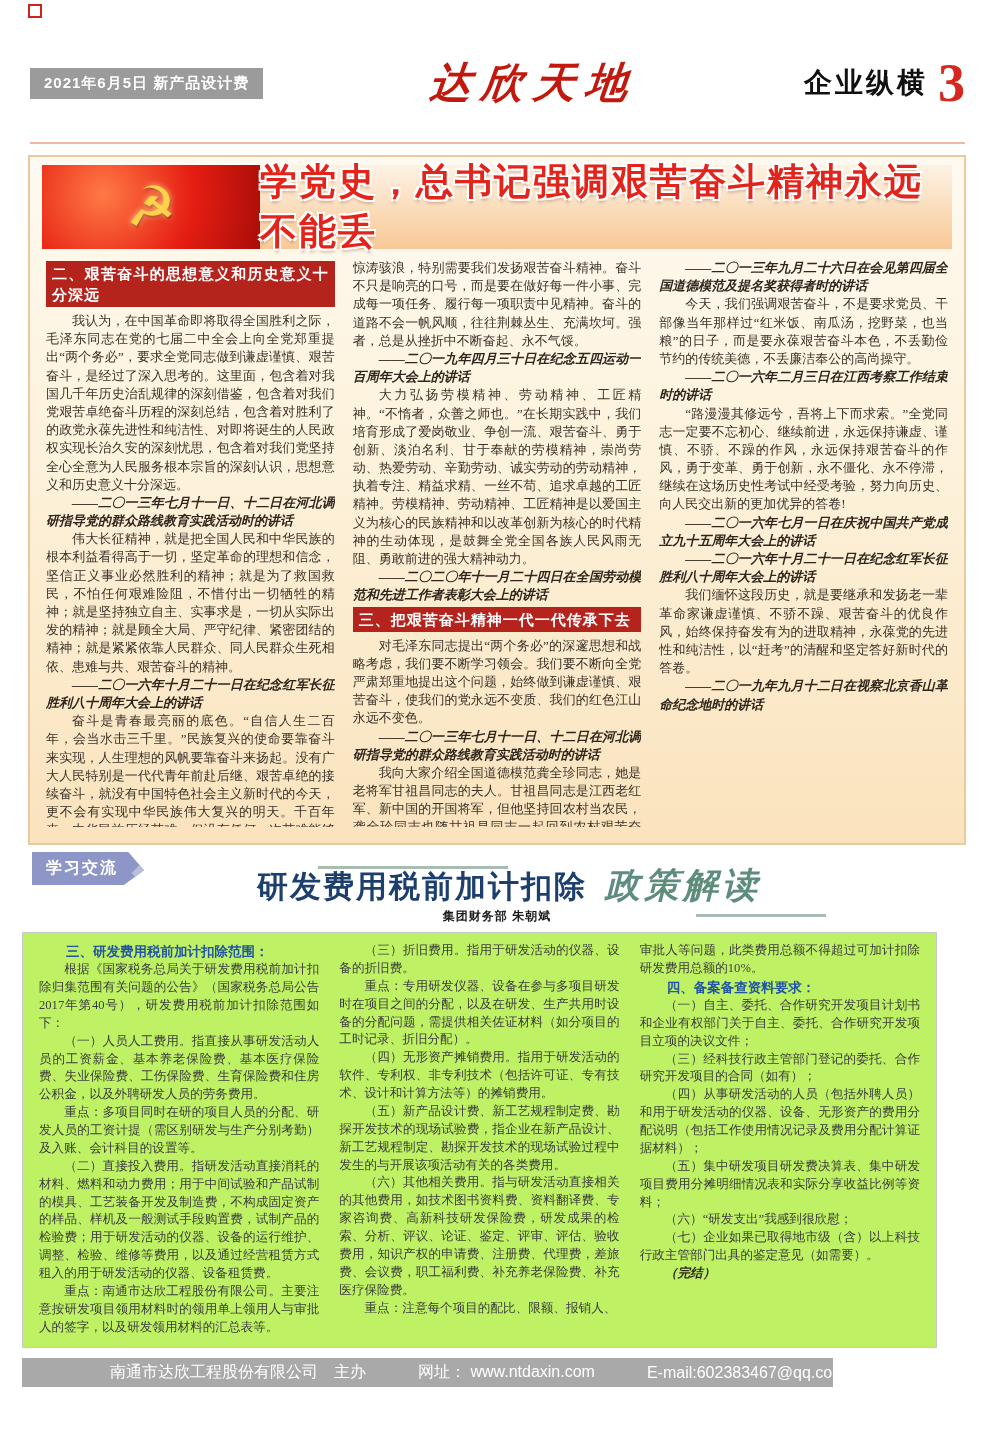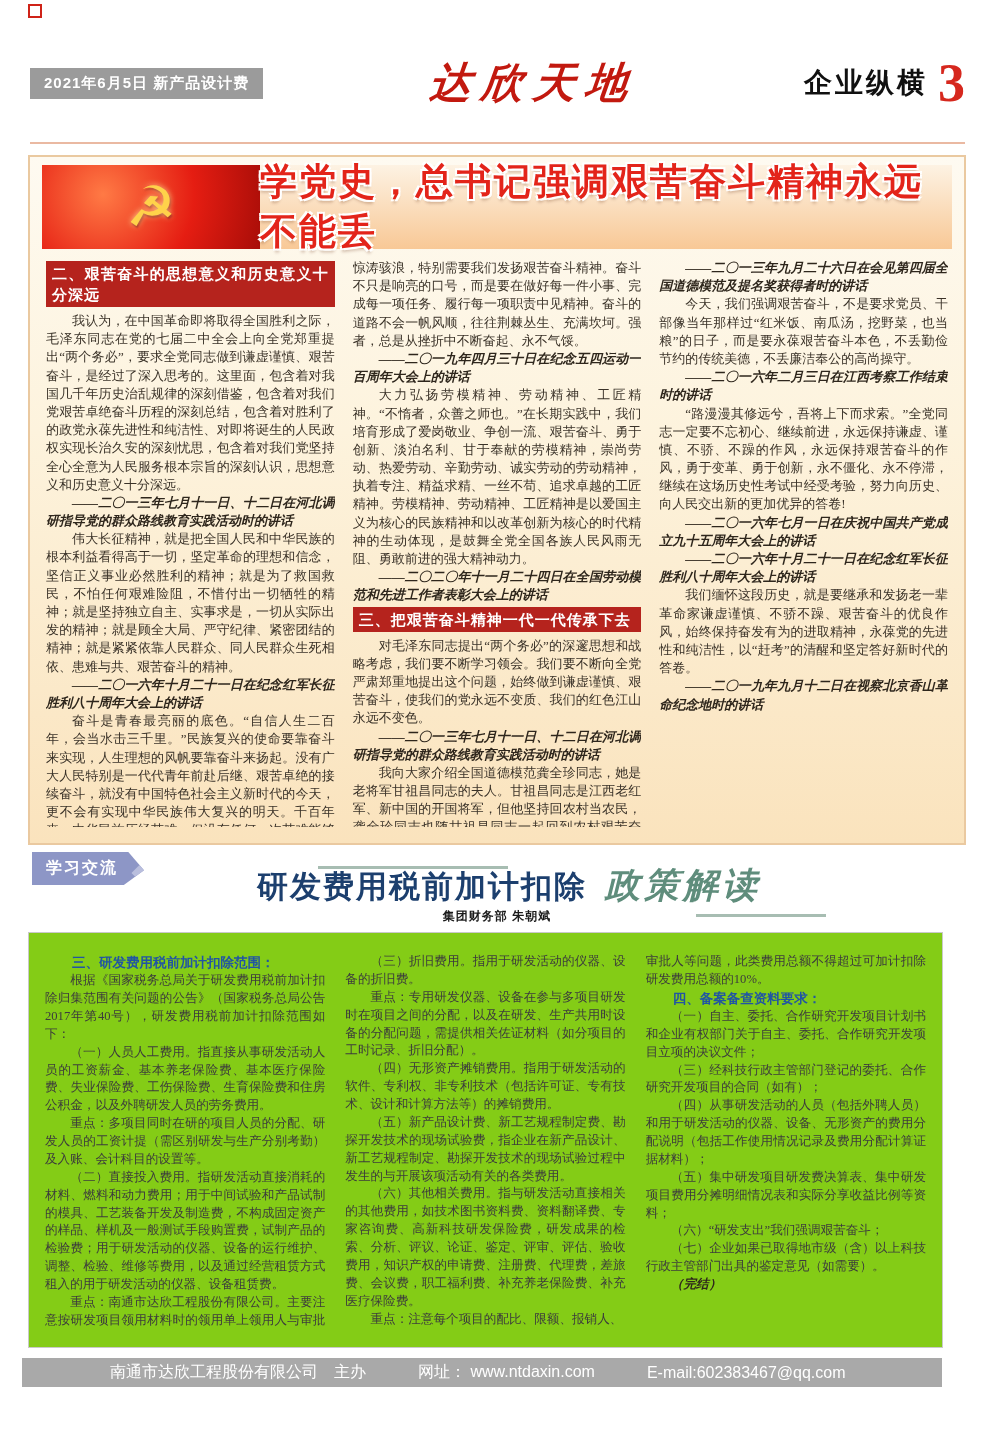--- a/index.html
+++ b/index.html
@@ -45,26 +45,26 @@
   .study-tag::after { content:""; position:absolute; right:-14px; top:10px; width:22px; height:22px; background:#b9bedd; transform:rotate(45deg); z-index:-1; }
   .title-line-a { position:absolute; top:16px; left:290px; width:190px; height:3px; background:#a7bdb2; }
   .title-line-b { position:absolute; top:64px; left:668px; width:130px; height:3px; background:#a7bdb2; }
   .study-title { position:absolute; top:12px; left:12px; width:100%; text-align:center; white-space:nowrap; }
   .title-main { color:#1c3f6e; font-size:31px; font-weight:bold; font-family:"Liberation Serif",serif; letter-spacing:2px; }
   .title-script { color:#5f8d7c; font-size:35px; font-weight:bold; font-style:italic; font-family:"DejaVu Serif",serif; margin-left:14px; letter-spacing:4px; }
   .byline { position:absolute; top:58px; left:0; width:100%; text-align:center; font-family:"Liberation Sans",sans-serif;
             font-size:12px; font-weight:bold; color:#1a1a1a; letter-spacing:1px; }
 
   
-  .lower-box { position:absolute; top:932px; left:28px; width:915px; height:416px; border:1px solid #c9c9c9; padding:20px 16px; background:#84cc16; }
+  .lower-box { position:absolute; top:932px; left:22px; width:915px; height:416px; border:1px solid #c9c9c9; padding:9px 16px; background:#bef264; }
   .lower-cols { display:flex; gap:20px; height:100%; }
   .lower-col { flex:1; overflow:hidden; font-size:12.6px; line-height:1.42; color:#3c3c3c; text-align:justify; }
 
   
-  .footer { position:absolute; top:1358px; left:22px; width:920px; height:29px; background:#a9a9a9;
+  .footer { position:absolute; top:1358px; left:22px; width:811px; height:29px; background:#a9a9a9;
             display:flex; align-items:center; gap:52px; padding-left:88px;
             color:#ffffff; font-family:"Liberation Sans",sans-serif; font-size:16px; white-space:nowrap; }
 </style>
 </head>
 <body>
 
 <div class="page">
 
   <div class="corner-mark"></div>
 
@@ -147,21 +147,21 @@
           <p class="pg para">（六）其他相关费用。指与研发活动直接相关的其他费用，如技术图书资料费、资料翻译费、专家咨询费、高新科技研发保险费，研发成果的检索、分析、评议、论证、鉴定、评审、评估、验收费用，知识产权的申请费、注册费、代理费，差旅费、会议费，职工福利费、补充养老保险费、补充医疗保险费。</p>
           <p class="pg para">重点：注意每个项目的配比、限额、报销人、</p>
         </div>
       <div class="lower-col">
           <p class="pg cont">审批人等问题，此类费用总额不得超过可加计扣除研发费用总额的10%。</p>
           <p class="pg bluehead">四、备案备查资料要求：</p>
           <p class="pg para">（一）自主、委托、合作研究开发项目计划书和企业有权部门关于自主、委托、合作研究开发项目立项的决议文件；</p>
           <p class="pg para">（三）经科技行政主管部门登记的委托、合作研究开发项目的合同（如有）；</p>
           <p class="pg para">（四）从事研发活动的人员（包括外聘人员）和用于研发活动的仪器、设备、无形资产的费用分配说明（包括工作使用情况记录及费用分配计算证据材料）；</p>
           <p class="pg para">（五）集中研发项目研发费决算表、集中研发项目费用分摊明细情况表和实际分享收益比例等资料；</p>
-          <p class="pg para">（六）“研发支出”我们强调艰苦奋斗；</p>
+          <p class="pg para">（六）“研发支出”我感到很欣慰；</p>
           <p class="pg para">（七）企业如果已取得地市级（含）以上科技行政主管部门出具的鉴定意见（如需要）。</p>
           <p class="pg note">（完结）</p>
         </div>
     </div>
   </div>
 
   <div class="footer">
     <span>南通市达欣工程股份有限公司　主办</span>
     <span>网址： www.ntdaxin.com</span>
     <span>E-mail:602383467@qq.com</span>

